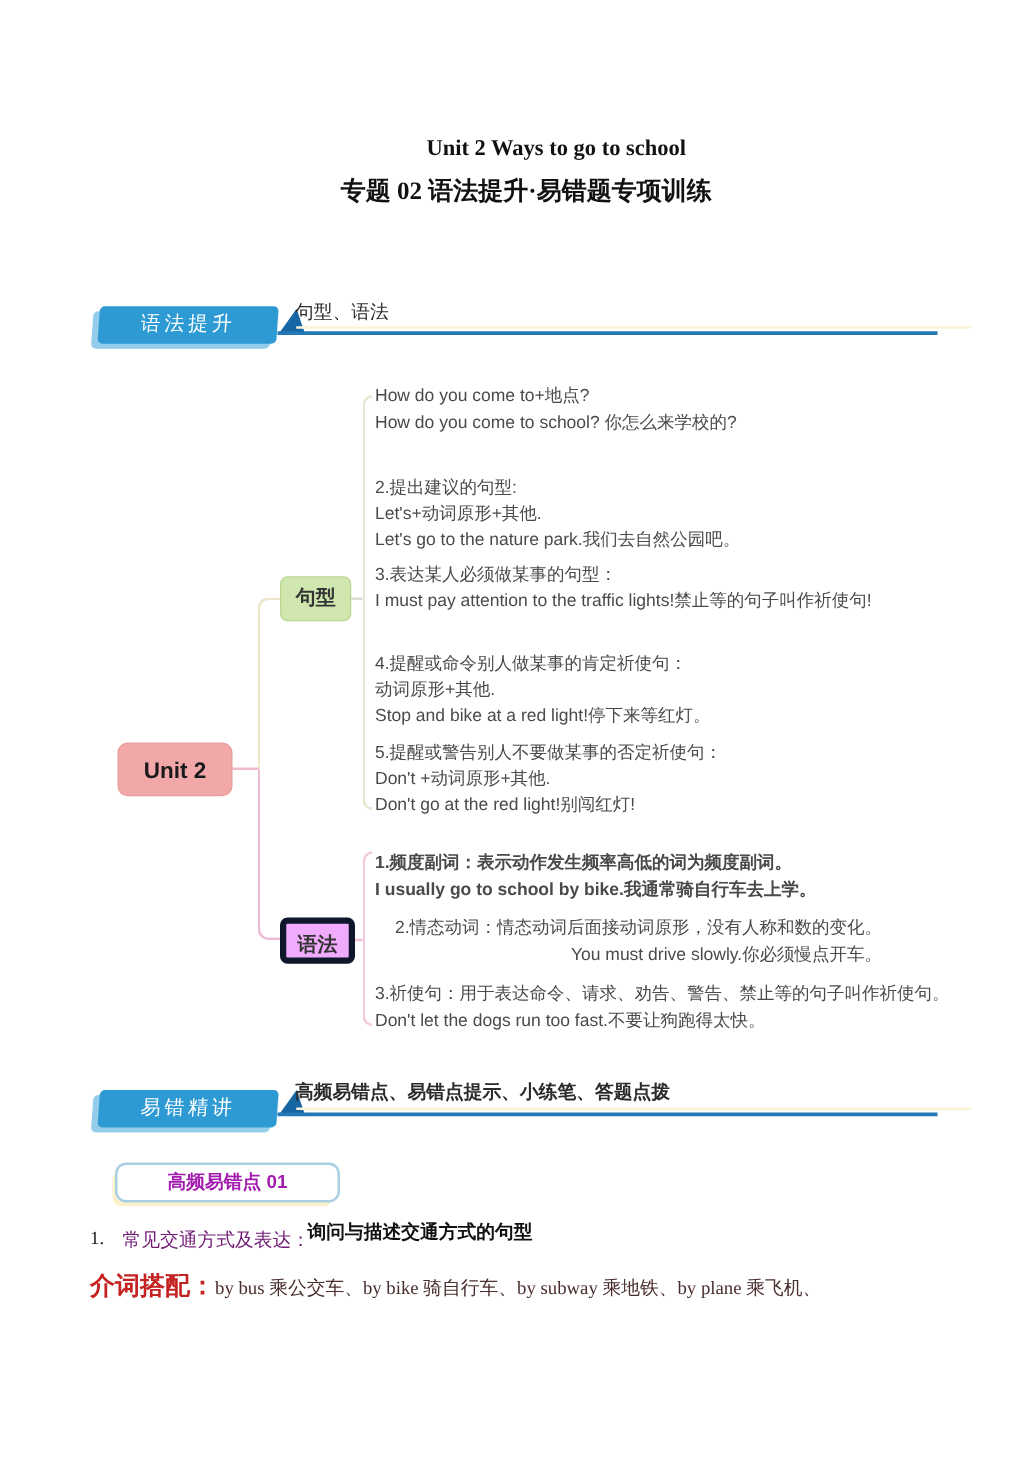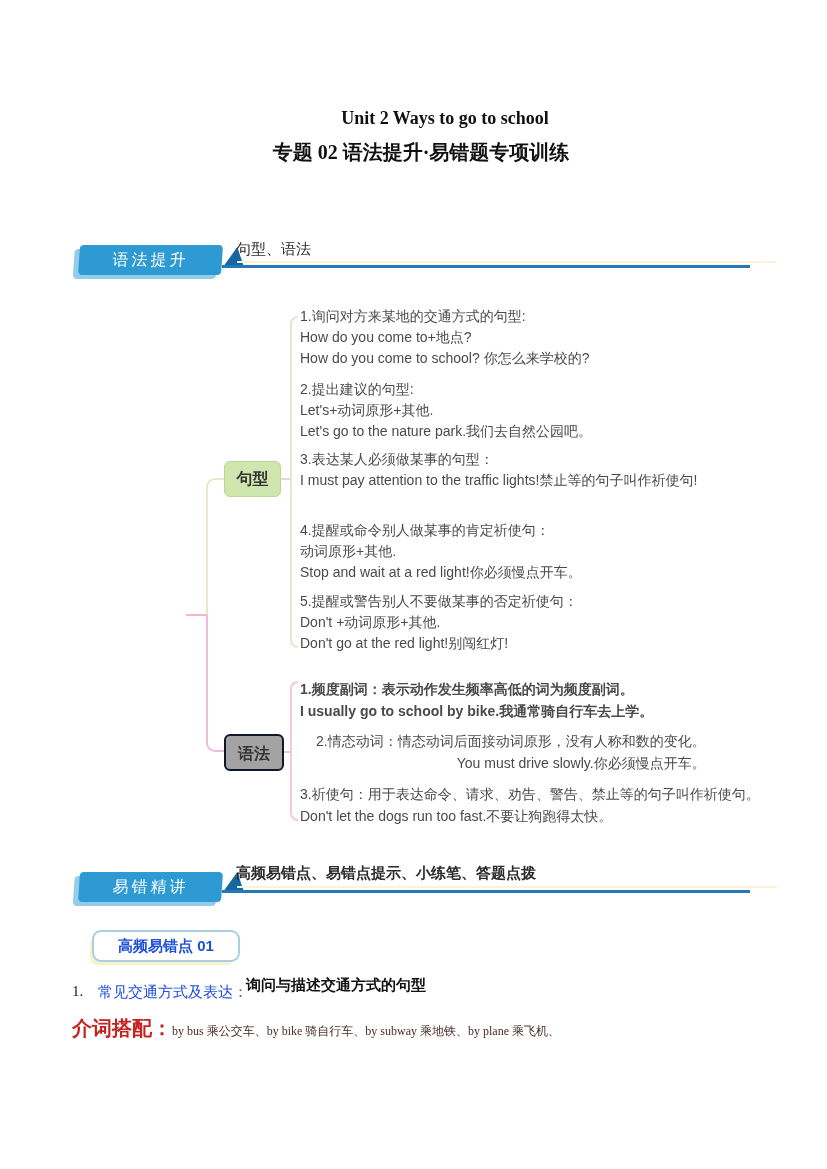--- a/index.html
+++ b/index.html
@@ -37,52 +37,52 @@
   
   .mm-node{
     text-align:center;font-size:16px;font-weight:600;color:#333;
     border-radius:6px;box-sizing:border-box;
   }
   .node-root{
     width:92px;height:43px;line-height:43px;background:#f2a8a8;border:1px solid #ea9c9c;
     border-radius:8px;font-size:18px;font-weight:bold;color:#1a1a1a;
   }
   .node-green{width:57px;height:36px;line-height:34px;background:#cfe7ae;border:1px solid #b9d693;}
-  .node-magenta{width:60px;height:37px;line-height:35px;background:#a3a3a3;border:2px solid #0f172a;}
+  .node-magenta{width:60px;height:37px;line-height:35px;background:#f0abfc;border:5px solid #0f172a;}
   .conn-up{
     width:18px;height:137px;box-sizing:border-box;
     border-left:2px solid #ece7c9;border-top:2px solid #ece7c9;border-top-left-radius:9px;
   }
   .conn-down{
     width:18px;height:137px;box-sizing:border-box;
     border-left:2px solid #eebcd7;border-bottom:2px solid #eebcd7;border-bottom-left-radius:9px;
   }
   .stub{height:2px;}
   .bracket{
     width:8px;box-sizing:border-box;border:2px solid transparent;border-right:none;
     border-top-left-radius:8px;border-bottom-left-radius:8px;
   }
   .bracket.beige{border-color:#e8e5d2;}
   .bracket.pink{border-color:#f3c9de;}
   .mm-block{font-size:14px;line-height:21px;color:#4a4a4a;white-space:nowrap;}
   .mm-block.wide{line-height:22px;}
   
   .error-box{
-    width:148px;height:32px;line-height:28px;box-sizing:border-box;text-align:center;
+    width:180px;height:32px;line-height:28px;box-sizing:border-box;text-align:center;
     background:#fff;border:2px solid #a9cfe2;border-radius:9px;
-    font-weight:bold;font-size:15px;color:#1d4ed8;
+    font-weight:bold;font-size:15px;color:#a21caf;
     box-shadow:-4px 5px 0 -2px #fbf2cc;
   }
   .error-title{font-weight:bold;font-size:15px;color:#111;}
   
   .serif{font-family:"Liberation Serif","DejaVu Serif",serif;}
   .item-num{font-size:15px;color:#1a1a1a;}
-  .item-text{font-size:15px;color:#1d4ed8;}
+  .item-text{font-size:15px;color:#701a75;}
   .prep-label{font-size:20px;font-weight:bold;color:#c52222;}
-  .prep-text{font-size:12px;color:#4a2e2e;}
+  .prep-text{font-size:15px;color:#4a2e2e;}
 </style>
 </head>
 <body>
 
 <div class="page">
 
   <div class="abs doc-title">Unit 2 Ways to go to school</div>
   <div class="abs doc-subtitle">专题 02 语法提升·易错题专项训练</div>
 
   <div class="abs badge" style="left:79px;top:245px;">语法提升</div>
@@ -92,41 +92,41 @@
   <div class="abs blue-rule" style="left:222px;top:265px;width:528px;"></div>
 
   <div class="abs conn-up" style="left:206px;top:478px;"></div>
   <div class="abs conn-down" style="left:206px;top:615px;"></div>
   <div class="abs stub" style="left:186px;top:614px;width:21px;background:#f0b9c6;"></div>
   <div class="abs stub" style="left:281px;top:478px;width:9px;background:#dcdcd0;"></div>
   <div class="abs stub" style="left:284px;top:751px;width:6px;background:#eec2da;"></div>
   <div class="abs bracket beige" style="left:290px;top:316px;height:332px;"></div>
   <div class="abs bracket pink" style="left:290px;top:681px;height:140px;"></div>
 
+  <div class="abs mm-node node-root" style="left:94px;top:594px;">Unit 2</div>
   <div class="abs mm-node node-green" style="left:224px;top:461px;">句型</div>
   <div class="abs mm-node node-magenta" style="left:224px;top:734px;">语法</div>
 
   <div class="abs mm-block" style="left:300px;top:306px;">
-    <div>1.询问对方来某地的交通方式的句型:</div>
     <div>How do you come to+地点?</div>
     <div>How do you come to school? 你怎么来学校的?</div>
   </div>
   <div class="abs mm-block" style="left:300px;top:379px;">
     <div>2.提出建议的句型:</div>
     <div>Let's+动词原形+其他.</div>
     <div>Let's go to the nature park.我们去自然公园吧。</div>
   </div>
   <div class="abs mm-block" style="left:300px;top:449px;">
     <div>3.表达某人必须做某事的句型：</div>
     <div>I must pay attention to the traffic lights!禁止等的句子叫作祈使句!</div>
   </div>
   <div class="abs mm-block" style="left:300px;top:520px;">
     <div>4.提醒或命令别人做某事的肯定祈使句：</div>
     <div>动词原形+其他.</div>
-    <div>Stop and wait at a red light!你必须慢点开车。</div>
+    <div>Stop and bike at a red light!停下来等红灯。</div>
   </div>
   <div class="abs mm-block" style="left:300px;top:591px;">
     <div>5.提醒或警告别人不要做某事的否定祈使句：</div>
     <div>Don't +动词原形+其他.</div>
     <div>Don't go at the red light!别闯红灯!</div>
   </div>
 
   <div class="abs mm-block wide" style="left:300px;top:678px;font-weight:bold;">
     <div>1.频度副词：表示动作发生频率高低的词为频度副词。</div>
     <div>I usually go to school by bike.我通常骑自行车去上学。</div>

